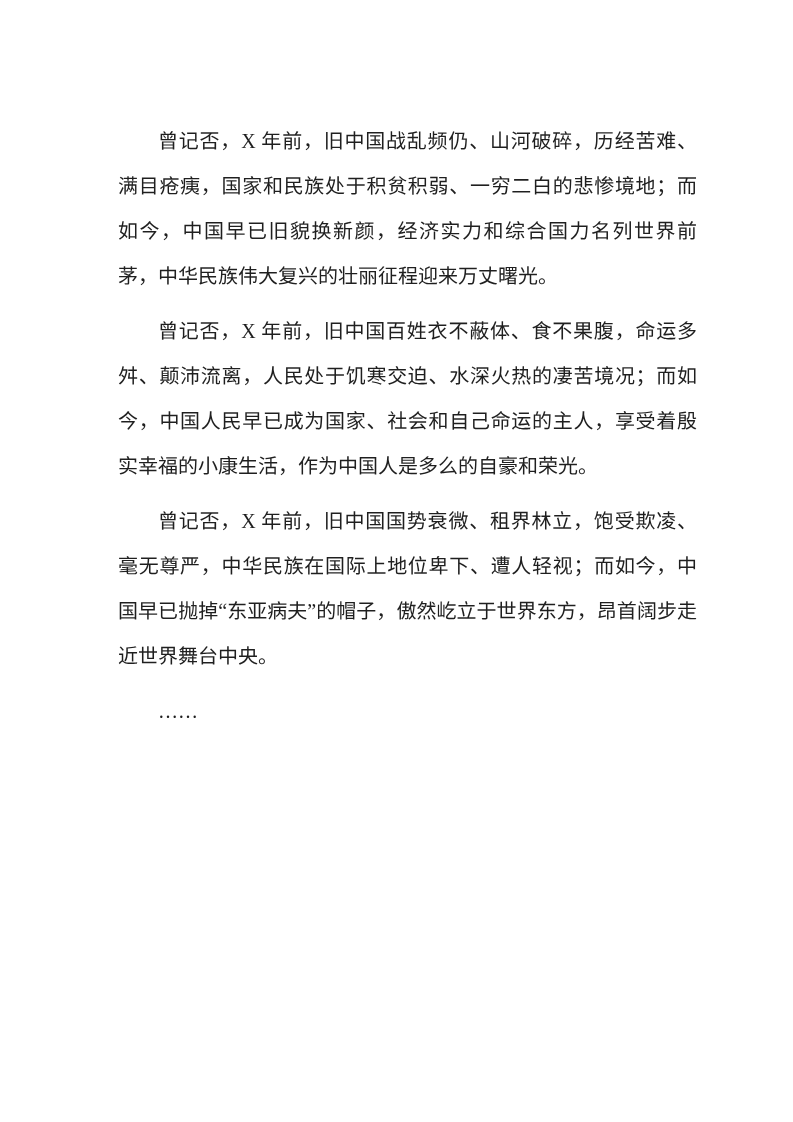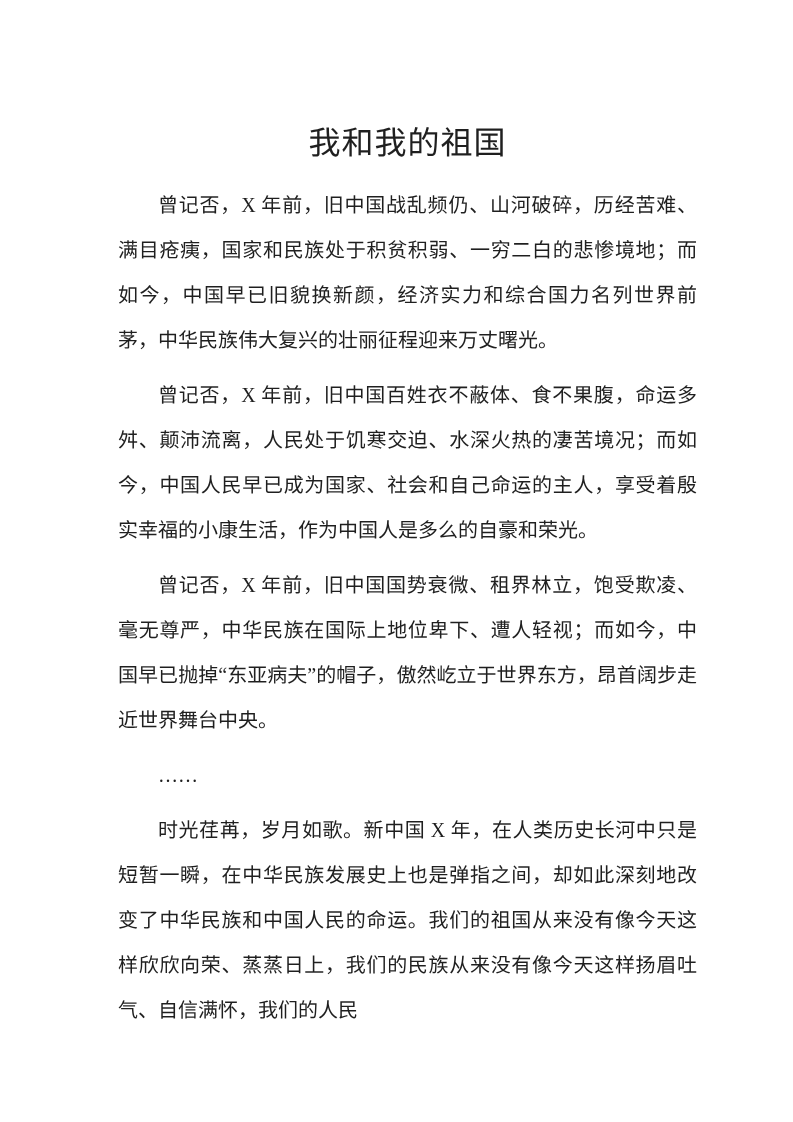--- a/index.html
+++ b/index.html
@@ -35,20 +35,18 @@
     text-align: justify;
     text-justify: inter-ideograph;
     word-break: break-all;
   }
 </style>
 </head>
 <body>
 
 <div class="page">
   <div class="content">
-    <h1 class="doc-title">我和我的祖国</h1>
     <p class="para">曾记否，X 年前，旧中国战乱频仍、山河破碎，历经苦难、满目疮痍，国家和民族处于积贫积弱、一穷二白的悲惨境地；而如今，中国早已旧貌换新颜，经济实力和综合国力名列世界前茅，中华民族伟大复兴的壮丽征程迎来万丈曙光。</p>
     <p class="para">曾记否，X 年前，旧中国百姓衣不蔽体、食不果腹，命运多舛、颠沛流离，人民处于饥寒交迫、水深火热的凄苦境况；而如今，中国人民早已成为国家、社会和自己命运的主人，享受着殷实幸福的小康生活，作为中国人是多么的自豪和荣光。</p>
     <p class="para">曾记否，X 年前，旧中国国势衰微、租界林立，饱受欺凌、毫无尊严，中华民族在国际上地位卑下、遭人轻视；而如今，中国早已抛掉“东亚病夫”的帽子，傲然屹立于世界东方，昂首阔步走近世界舞台中央。</p>
     <p class="para">……</p>
-    <p class="para">时光荏苒，岁月如歌。新中国 X 年，在人类历史长河中只是短暂一瞬，在中华民族发展史上也是弹指之间，却如此深刻地改变了中华民族和中国人民的命运。我们的祖国从来没有像今天这样欣欣向荣、蒸蒸日上，我们的民族从来没有像今天这样扬眉吐气、自信满怀，我们的人民</p>
   </div>
 </div>
 
 </body></html>

